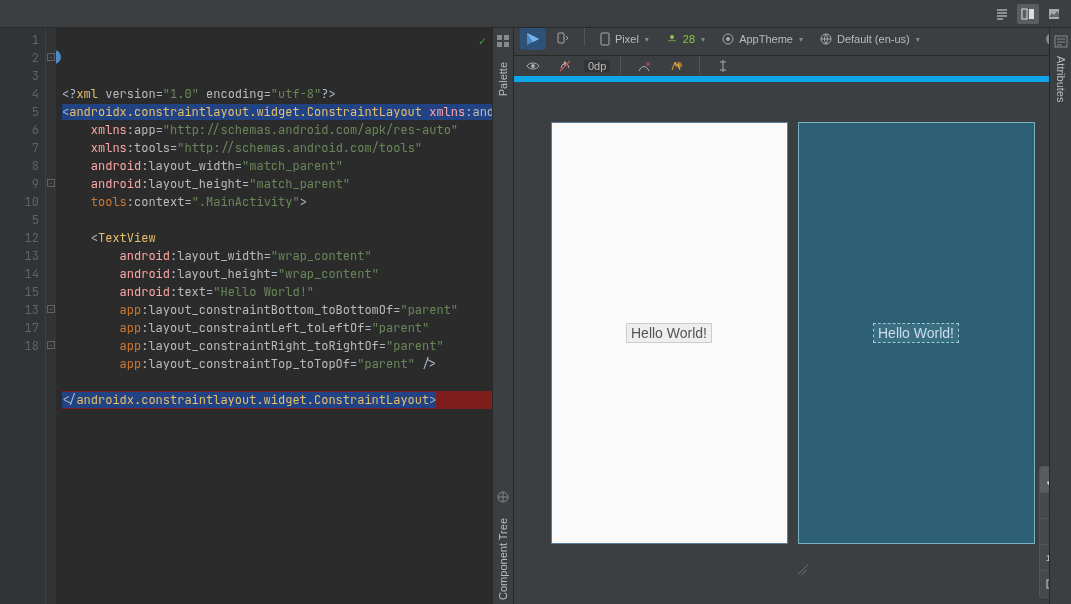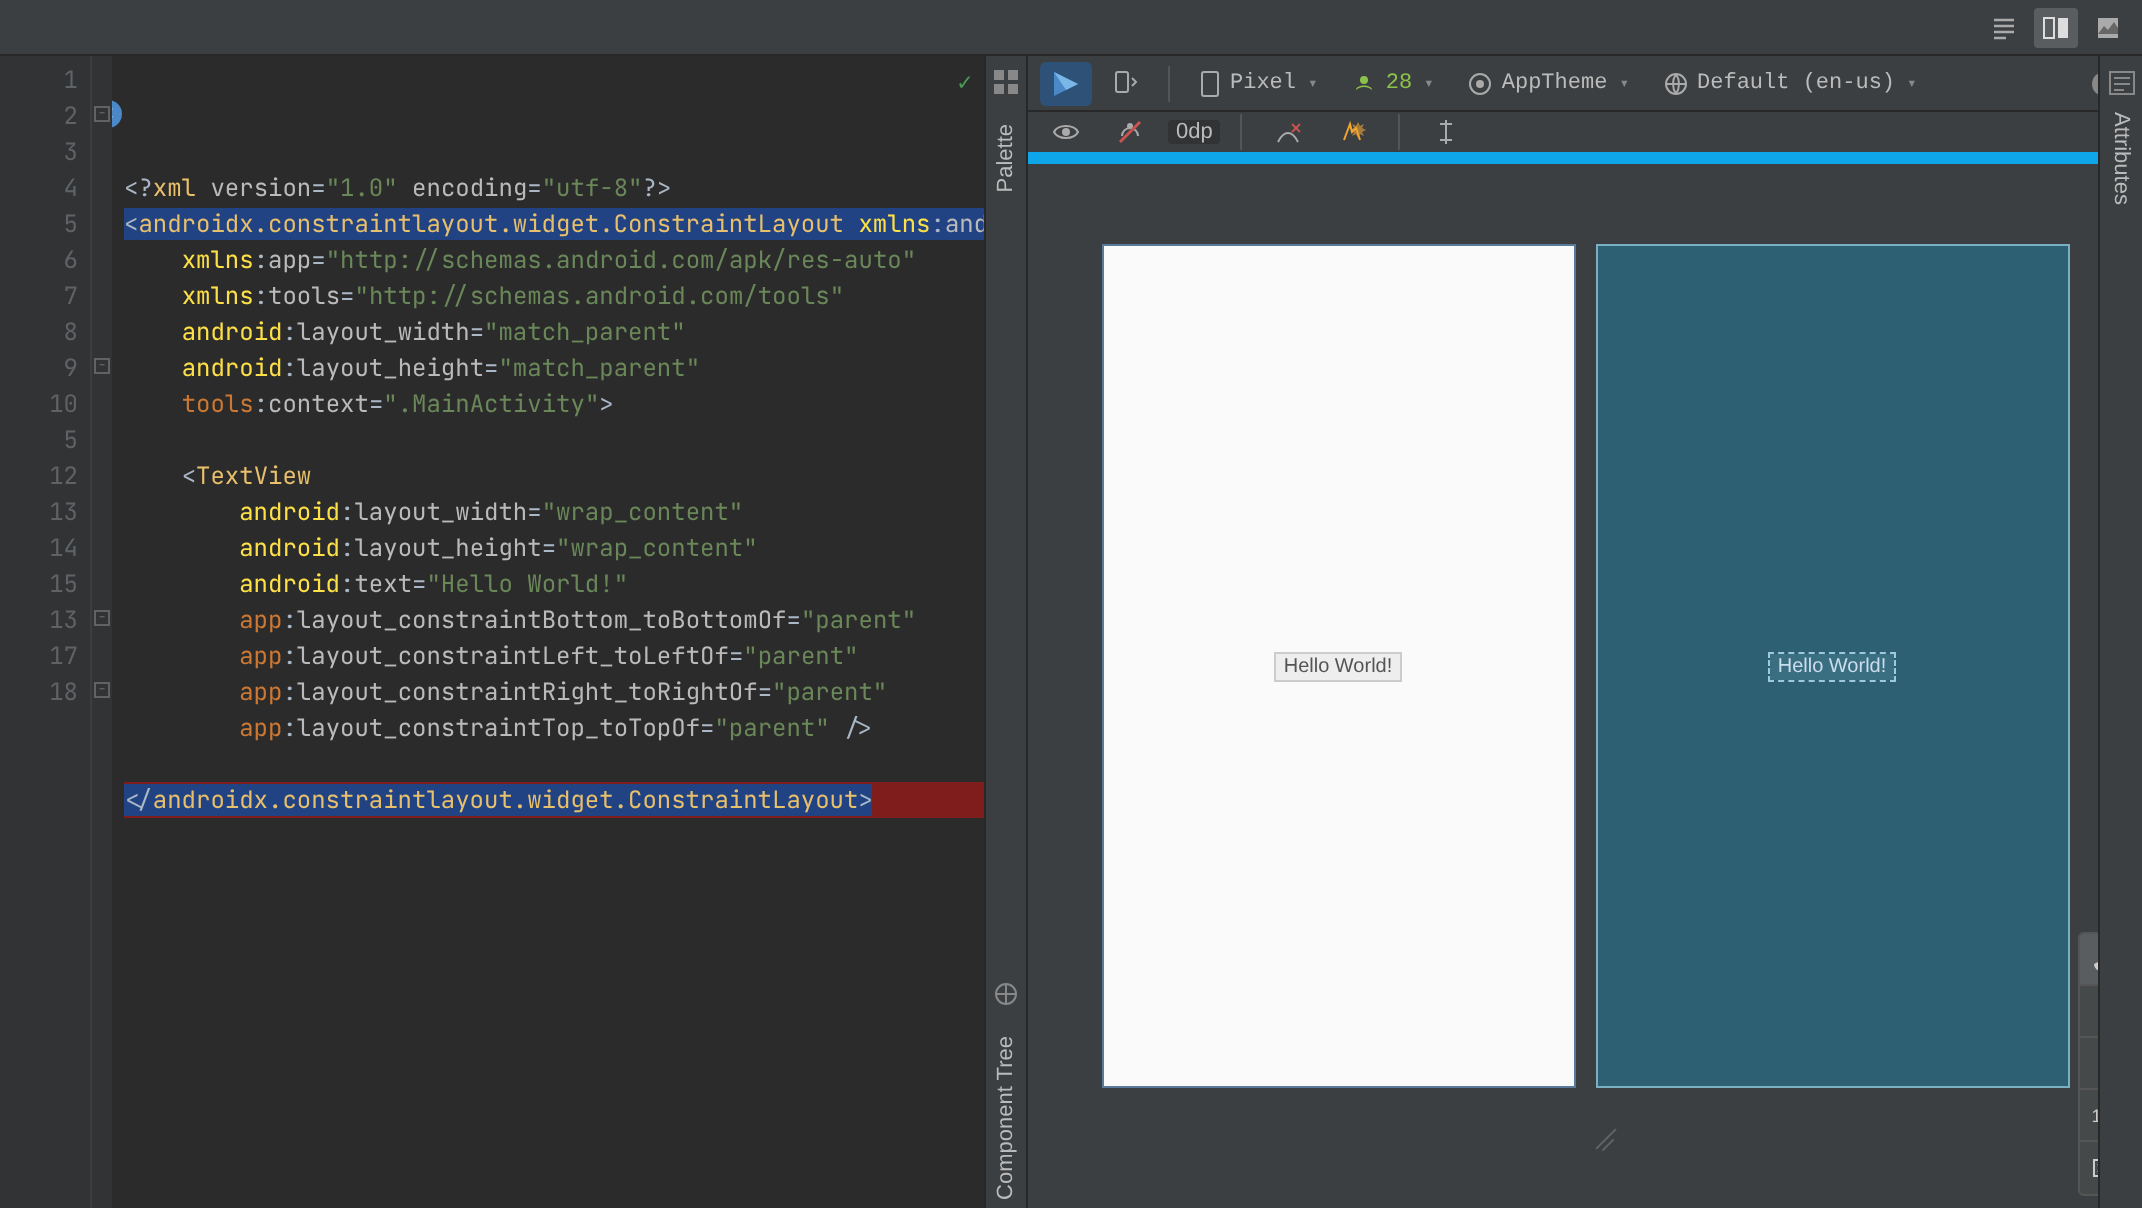--- a/index.html
+++ b/index.html
@@ -81,21 +81,21 @@
     padding: 3px 0 0 6px;
     white-space: pre;
     position: relative;
     overflow: hidden;
   }
   .code .row { height: 18px; }
   .hl-line { background: #7f1d1d; }
   .hl-sel { background: #214283; }
   .c-tag { color: #e8bf6a; }
   .c-attr { color: #bababa; }
-  .c-ns1 { color: #fde047; }
+  .c-ns1 { color: #fca5a5; }
   .c-ns2 { color: #cc7832; }
   .c-str { color: #6a8759; }
   .c-punc { color: #a9b7c6; }
   .green-check {
     position: absolute; top: 4px; right: 6px;
     color: #499c54; font-size: 12px;
   }
   
   .side-tabs {
     width: 22px;
@@ -122,25 +122,23 @@
   .preview {
     flex: 1;
     background: #3c3f41;
     display: flex;
     flex-direction: column;
     position: relative;
   }
   .toolbar {
     height: 28px;
     display: flex;
-    align-items: center;
     padding: 0 6px;
     gap: 4px;
     border-bottom: 1px solid #282828;
-    font-family: Liberation Mono, monospace;
   }
   .toolbar2 {
     height: 26px;
     display: flex;
     align-items: center;
     padding: 0 6px;
     gap: 6px;
     border-bottom: 6px solid #0ea5e9;
   }
   .tb-btn {
@@ -172,21 +170,21 @@
     background: #fafafa;
     border: 1px solid #5a7a9a;
     position: relative;
     display: flex; align-items: center; justify-content: center;
   }
   .device.blueprint {
     background: #2d6073;
     border: 1px solid #7ab0c4;
   }
   .hello {
-    font-size: 10px;
+    font-size: 14px;
     color: #555;
     background: #eee;
     padding: 1px 4px;
     outline: 1px solid #ccc;
   }
   .blueprint .hello {
     color: #cde;
     background: #3a6f82;
     outline: 1px dashed #9dc9da;
   }

